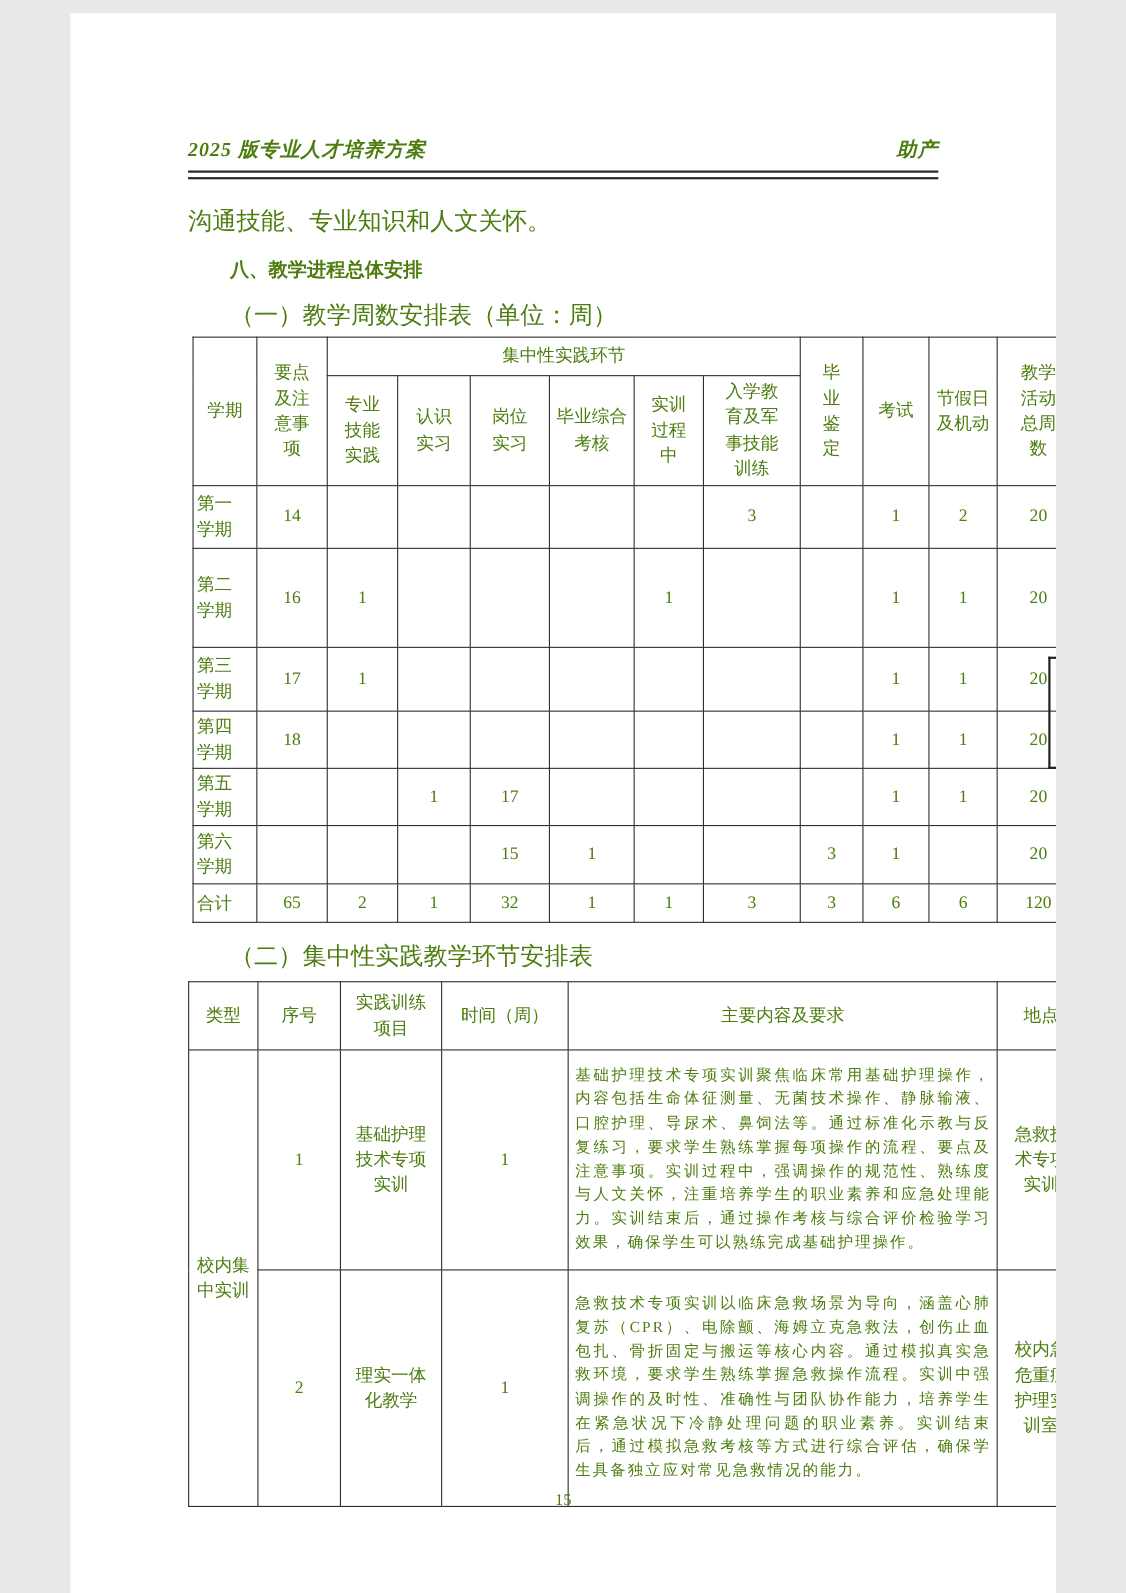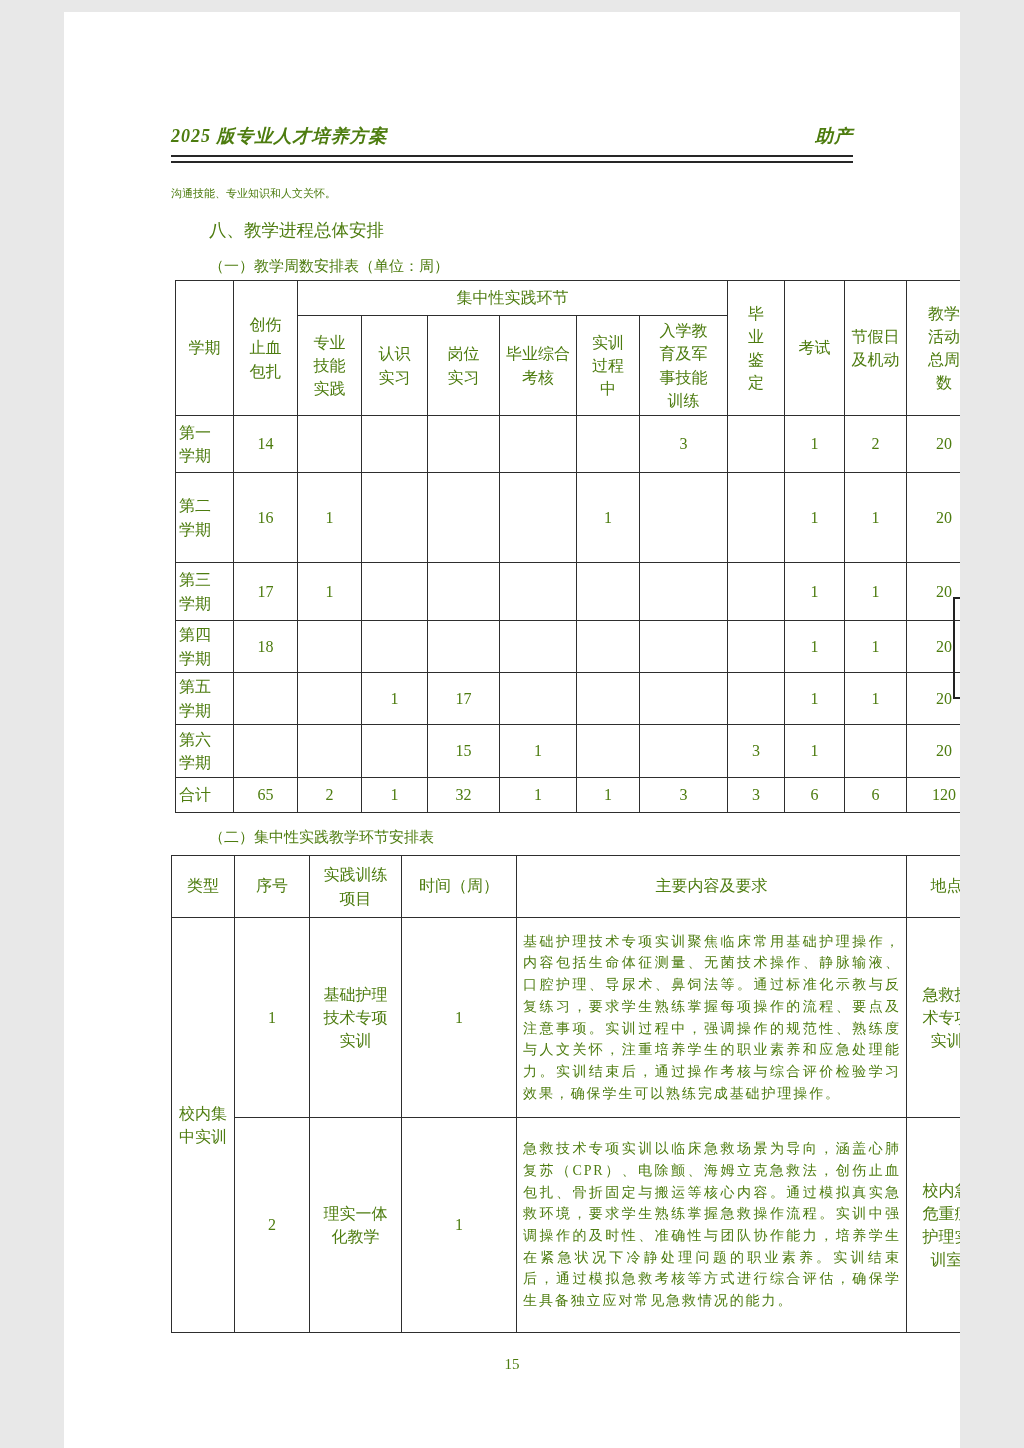--- a/index.html
+++ b/index.html
@@ -21,27 +21,27 @@
     letter-spacing:1px;
   }
   .header-rule{
     margin:7px 107px 0 107px;
     height:4px;
     border-top:2.5px solid #262626;
     border-bottom:2px solid #262626;
   }
 
   
-  .intro{margin:23px 107px 0 107px;font-size:11px;}
+  .intro{margin:23px 107px 0 107px;font-size:22px;}
   .section-heading{
     margin:17px 107px 0 145px;
     font-family:"Liberation Sans","DejaVu Sans",sans-serif;
-    font-size:17.5px;font-weight:400;
-  }
-  .table-caption{margin:15px 107px 0 145px;font-size:15px;}
+    font-size:17.5px;font-weight:700;
+  }
+  .table-caption{margin:15px 107px 0 145px;font-size:22px;}
 
   
   table{border-collapse:collapse;table-layout:fixed;}
   th,td{border:1px solid #2e2e2e;text-align:center;vertical-align:middle;
         font-size:16px;font-weight:400;padding:1px 2px;overflow:hidden;}
   th span,td span{display:inline-block;word-break:break-all;line-height:1.45;}
   .w1{width:1.1em;}
   .w2{width:2.2em;}
   .w3{width:3.25em;}
   .w4{width:4.3em;}
@@ -112,21 +112,21 @@
       <col style="width:63px">
         <col style="width:88px">
         <col style="width:57px">
       <col style="width:60px">
         <col style="width:62px">
         <col style="width:75px">
     </colgroup>
     <thead>
       <tr>
         <th rowspan="2"><span>学期</span></th>
-        <th rowspan="2"><span class="w2">创伤止血包扎</span></th>
+        <th rowspan="2"><span class="w2">要点及注意事项</span></th>
         <th colspan="6"><span>集中性实践环节</span></th>
         <th rowspan="2"><span class="w1">毕业鉴定</span></th>
         <th rowspan="2"><span>考试</span></th>
         <th rowspan="2"><span class="w3">节假日及机动</span></th>
         <th rowspan="2"><span class="w2">教学活动总周数</span></th>
       </tr>
       <tr id="practice-cols-row">
           <th><span class="w2">专业技能实践</span></th>
           <th><span class="w2">认识实习</span></th>
           <th><span class="w2">岗位实习</span></th>

